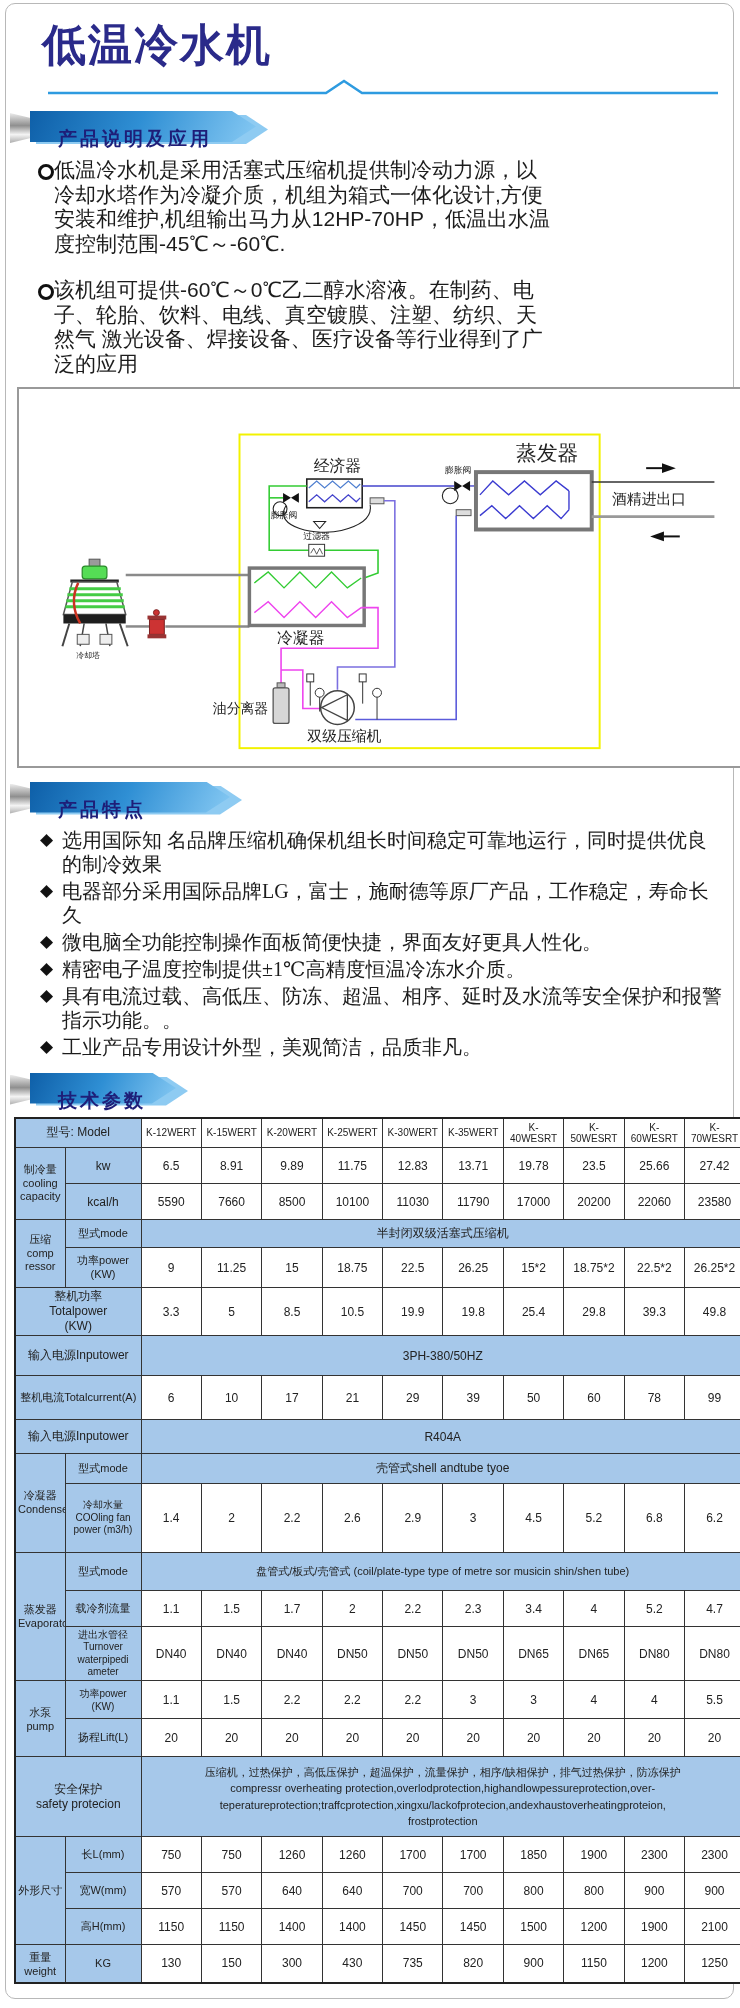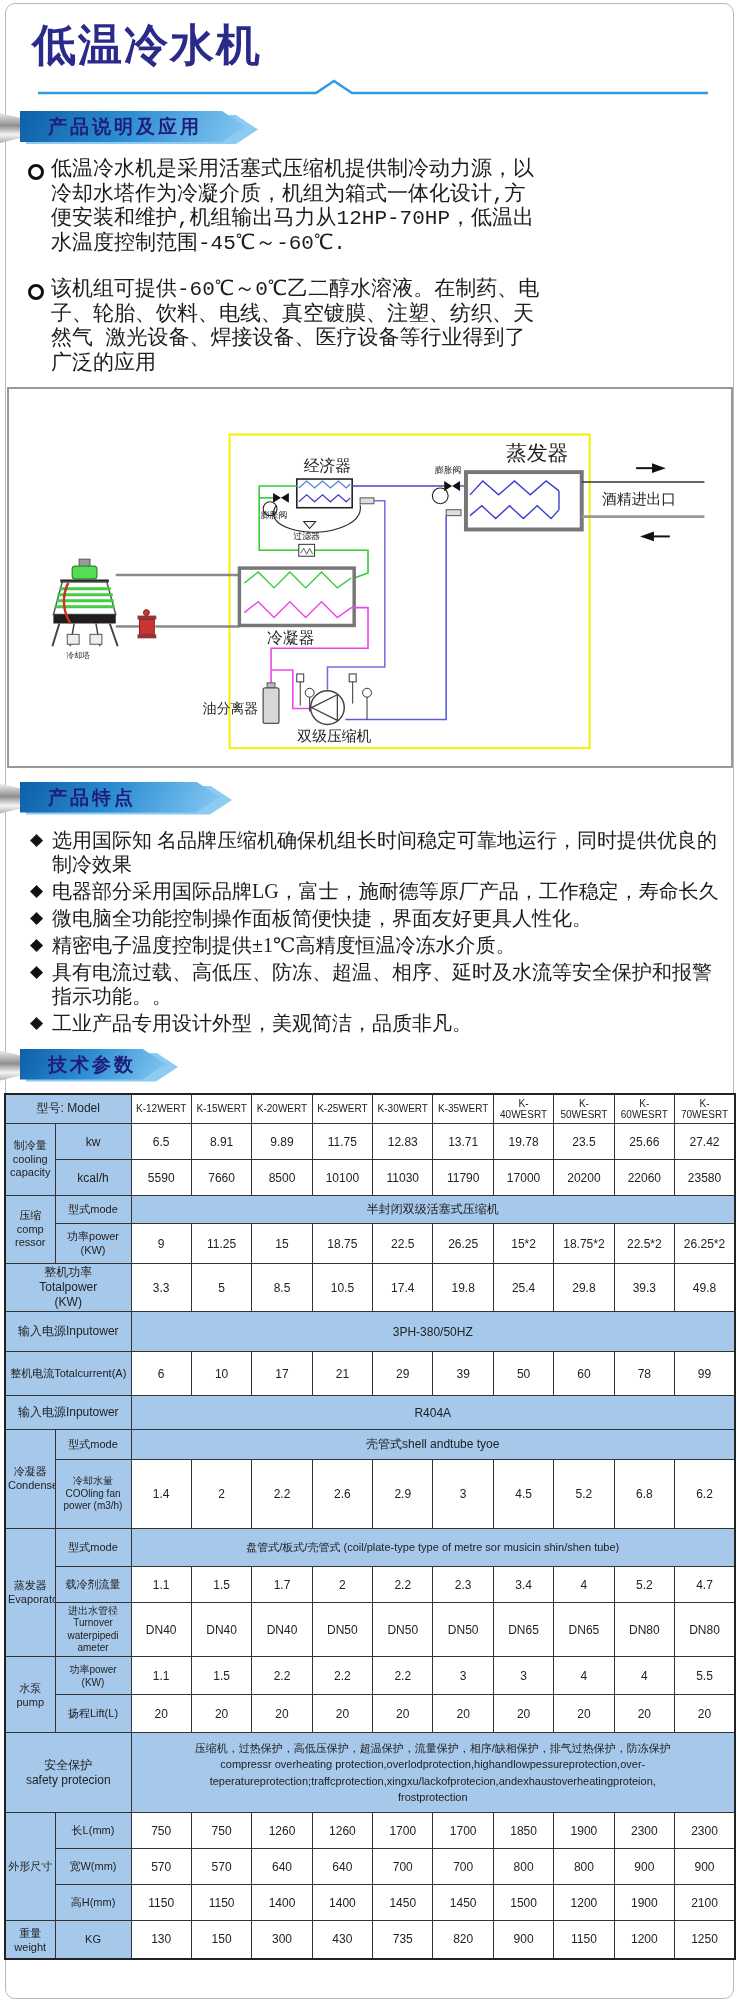--- a/index.html
+++ b/index.html
@@ -1,41 +1,41 @@
 <!DOCTYPE html>
 <html><head>
 <meta charset="utf-8">
 <style>
   html,body{margin:0;padding:0;}
   body{width:740px;height:2008px;background:#ffffff;position:relative;overflow:hidden;
        font-family:"Liberation Sans","DejaVu Sans",sans-serif;color:#222;}
   .frame{position:absolute;left:5px;top:3px;width:727px;height:1994px;border:1px solid #b8b8b8;
          border-radius:10px;pointer-events:none;}
-  .content{position:relative;padding:14px 14px 0 24px;}
+  .content{position:relative;padding:14px 14px 0 34px;}
 
   
   .page-title{font-size:44px;font-weight:bold;color:#2a2a8a;letter-spacing:2px;margin:2px 0 4px 8px;}
   .title-line{margin-left:8px;display:block;}
 
   
   .banner{position:relative;height:34px;margin:14px 0 0 -24px;}
   .banner .shadow{position:absolute;left:26px;top:4px;height:29px;right:0;background:#8ecbf2;
       clip-path:polygon(0 0,calc(100% - 22px) 0,100% 50%,calc(100% - 22px) 100%,0 100%);}
   .banner .cone{position:absolute;left:0;top:2px;width:62px;height:30px;
       background:linear-gradient(180deg,#ececec,#8f8f8f 42%,#f4f4f4 72%,#adadad);
       clip-path:polygon(0 0,100% 50%,0 100%);}
   .banner .arrow{position:absolute;left:20px;top:0;height:31px;right:12px;
       background:linear-gradient(115deg,#0e5fa8 0%,#2f8fd4 48%,#86c9f3 100%);
       clip-path:polygon(0 0,calc(100% - 24px) 0,100% 50%,calc(100% - 24px) 100%,0 100%);}
-  .banner .label{position:absolute;left:48px;top:0;line-height:32px;font-weight:bold;font-size:19px;
+  .banner .label{position:absolute;left:48px;top:12px;line-height:32px;font-weight:bold;font-size:19px;
       color:#1e1e78;letter-spacing:3px;z-index:3;}
 
   
-  .para{display:flex;gap:7px;max-width:516px;margin:13px 0 0 4px;
-        font-family:Liberation Mono, monospace;font-size:21px;line-height:1.17;color:#1c1c1c;}
+  .para{display:flex;max-width:516px;margin:13px 0 0 4px;
+        font-family:Liberation Sans, sans-serif;font-size:21px;line-height:1.17;color:#1c1c1c;}
   .ring{flex:none;width:10px;height:10px;border:3px solid #111;border-radius:50%;margin-top:6px;}
 
   
   .diagram{margin:10px 0 0 -17px;width:722px;height:377px;border:2px solid #999;background:#fff;}
   svg text{font-family:"Liberation Sans","DejaVu Sans",sans-serif;fill:#222;}
 
   
   .features{margin:12px 0 0 6px;}
   .feat{display:flex;gap:9px;max-width:700px;margin-top:3px;
         font-family:"Liberation Serif","DejaVu Serif",serif;font-size:20px;line-height:1.2;color:#1c1c1c;}
@@ -331,21 +331,21 @@
         <td class="wt">26.25*2</td>
       </tr>
       <tr style="height:48px">
         <td colspan="2" class="lb ml">整机功率
 Totalpower
 (KW)</td>
         <td class="wt">3.3</td>
         <td class="wt">5</td>
         <td class="wt">8.5</td>
         <td class="wt">10.5</td>
-        <td class="wt">17.4</td>
+        <td class="wt">19.9</td>
         <td class="wt">19.8</td>
         <td class="wt">25.4</td>
         <td class="wt">29.8</td>
         <td class="wt">39.3</td>
         <td class="wt">49.8</td>
       </tr>
       <tr style="height:40px">
         <td colspan="2" class="lb">输入电源Inputower</td>
         <td colspan="10" class="lb">3PH-380/50HZ</td>
       </tr>

